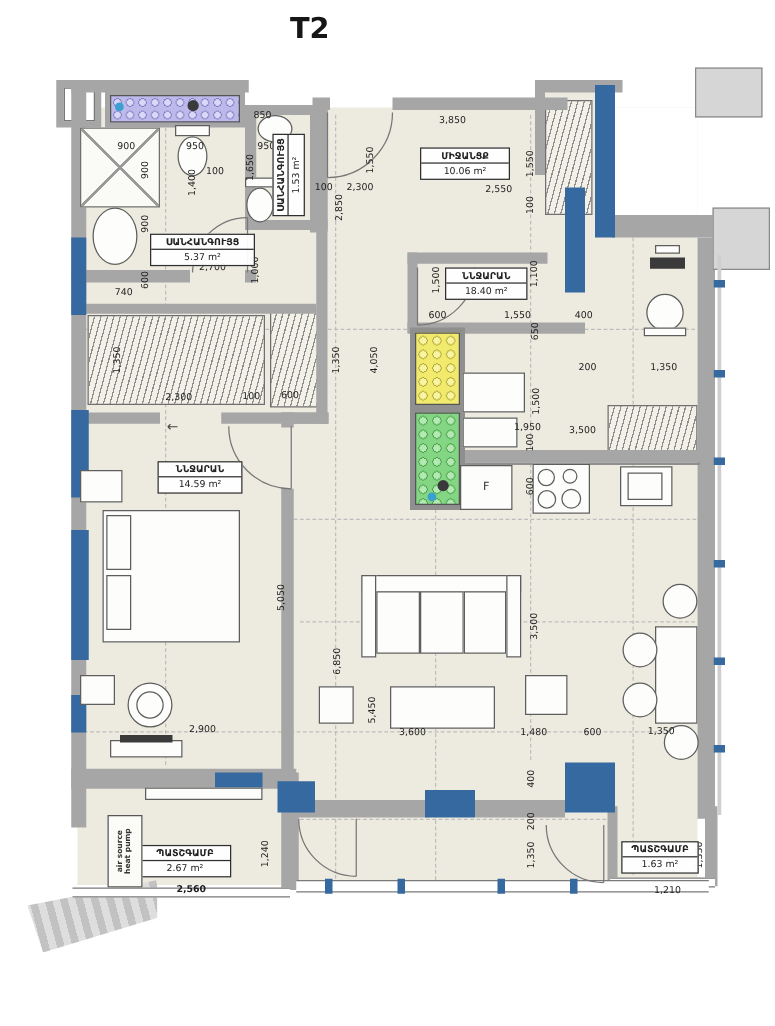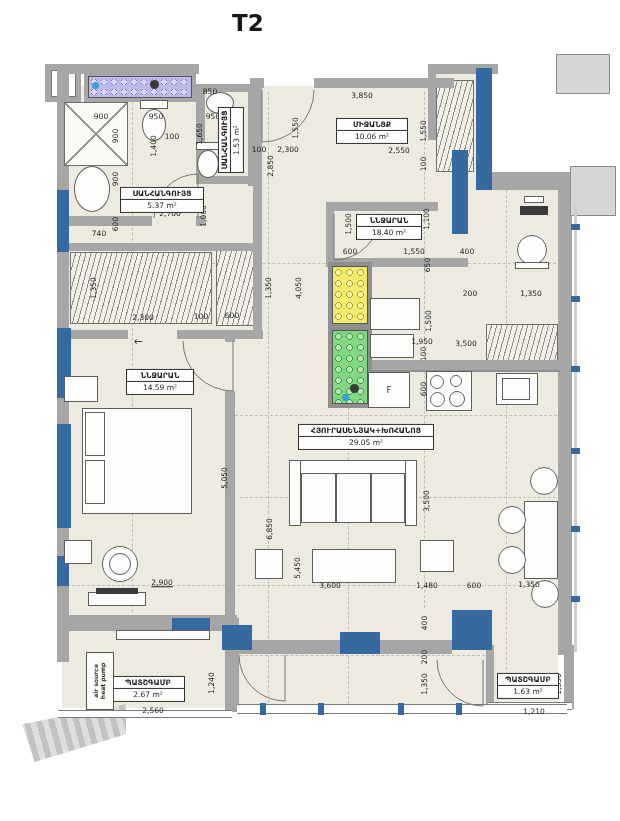--- a/index.html
+++ b/index.html
@@ -268,32 +268,32 @@
     <span class="dim v" style="left: 116px; top: 224px;">600</span>
     <span class="dim" style="left: 99px; top: 234px;">740</span>
     <span class="dim v" style="left: 94px; top: 288px;">1,350</span>
     <span class="dim" style="left: 143px; top: 318px;">2,300</span>
     <span class="dim" style="left: 201px; top: 317px;">100</span>
     <span class="dim" style="left: 232px; top: 316px;">600</span>
     <span class="dim v" style="left: 269px; top: 288px;">1,350</span>
     <span class="dim v" style="left: 299px; top: 288px;">4,050</span>
     <span class="dim v" style="left: 225px; top: 478px;">5,050</span>
     <span class="dim v" style="left: 427px; top: 501px;">3,500</span>
-    <span class="dim" style="left: 162px; top: 583px; text-decoration: underline;">2,900</span>
+    <span class="dim" style="left: 162px; top: 583px;">2,900</span>
     <span class="dim v" style="left: 270px; top: 529px;">6,850</span>
     <span class="dim v" style="left: 298px; top: 568px;">5,450</span>
     <span class="dim" style="left: 330px; top: 586px;">3,600</span>
     <span class="dim" style="left: 427px; top: 586px;">1,480</span>
     <span class="dim" style="left: 474px; top: 586px;">600</span>
     <span class="dim" style="left: 529px; top: 585px;">1,350</span>
     <span class="dim v" style="left: 425px; top: 623px;">400</span>
     <span class="dim v" style="left: 425px; top: 657px;">200</span>
     <span class="dim v" style="left: 425px; top: 684px;">1,350</span>
     <span class="dim v" style="left: 212px; top: 683px;">1,240</span>
-    <span class="dim" style="left: 153px; top: 711px;">2,560</span>
+    <span class="dim" style="left: 153px; top: 711px; font-weight: bold;">2,560</span>
     <span class="dim v" style="left: 559px; top: 684px;">1,350</span>
     <span class="dim" style="left: 534px; top: 712px;">1,210</span>
     <div class="room-label" style="left: 162px; top: 200px; width: 84px;">
       <div class="nm">ՍԱՆՀԱՆԳՈՒՅՑ</div>
       <div class="ar">5.37 m²</div>
     </div>
     <div class="room-label v" style="left: 231px; top: 140px; width: 66px;">
       <div class="nm">ՍԱՆՀԱՆԳՈՒՅՑ</div>
       <div class="ar">1.53 m²</div>
     </div>
@@ -302,24 +302,20 @@
       <div class="ar">10.06 m²</div>
     </div>
     <div class="room-label" style="left: 389px; top: 227px; width: 66px;">
       <div class="nm">ՆՆՋԱՐԱՆ</div>
       <div class="ar">18.40 m²</div>
     </div>
     <div class="room-label" style="left: 160px; top: 382px; width: 68px;">
       <div class="nm">ՆՆՋԱՐԱՆ</div>
       <div class="ar">14.59 m²</div>
     </div>
-    <div class="room-label" style="left: 366px; top: 437px; width: 136px;">
-      <div class="nm">ՀՅՈՒՐԱՍԵՆՅԱԿ+ԽՈՀԱՆՈՑ</div>
-      <div class="ar">29.05 m²</div>
-    </div>
     <div class="room-label" style="left: 148px; top: 689px; width: 74px;">
       <div class="nm">ՊԱՏՇԳԱՄԲ</div>
       <div class="ar">2.67 m²</div>
     </div>
     <div class="room-label" style="left: 528px; top: 686px; width: 62px;">
       <div class="nm">ՊԱՏՇԳԱՄԲ</div>
       <div class="ar">1.63 m²</div>
     </div>
   </div>
 

